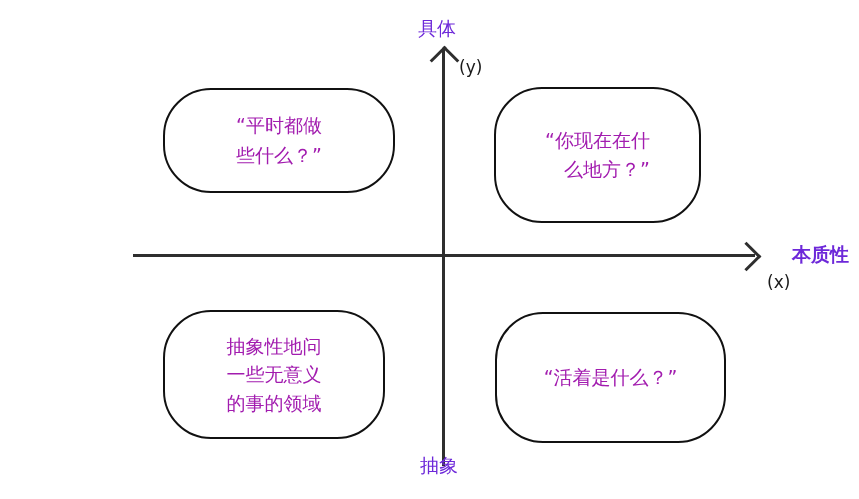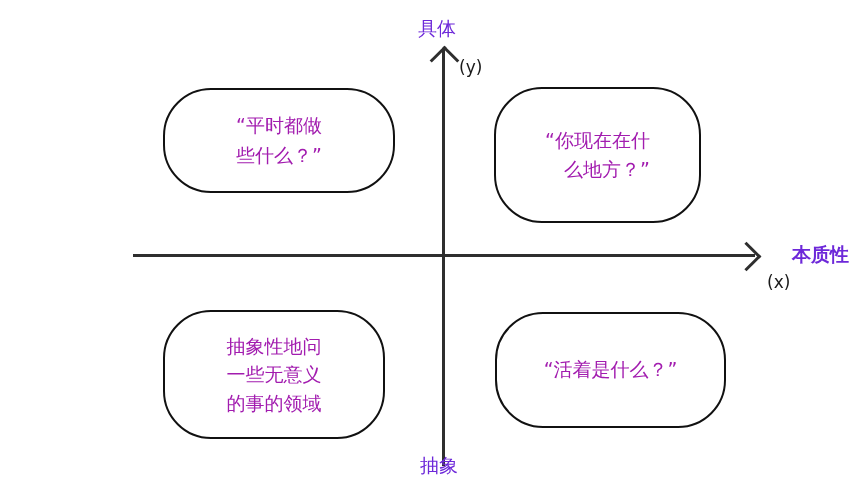--- a/index.html
+++ b/index.html
@@ -95,21 +95,21 @@
     line-height: 1.55;
     color: #a21caf;
     white-space: pre-line;
     padding: 0 6px;
     text-align: right;
   }
 
   #box-tl { left: 163px; top: 88px;  width: 232px; height: 105px; }
   #box-tr { left: 494px; top: 87px;  width: 207px; height: 136px; }
   #box-bl { left: 163px; top: 310px; width: 222px; height: 129px; }
-  #box-br { left: 495px; top: 312px; width: 231px; height: 116px; }
+  #box-br { left: 495px; top: 312px; width: 231px; height: 131px; }
 
   #box-bl .qtext { line-height: 1.5; }
 </style>
 </head>
 <body>
 
 <div id="canvas">
 
   <div class="axis-line" id="x-axis-line"></div>
   <div class="axis-line" id="y-axis-line"></div>

